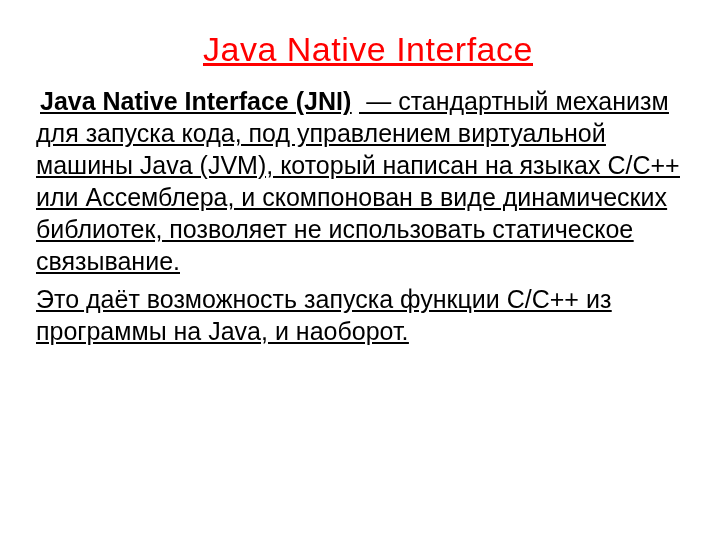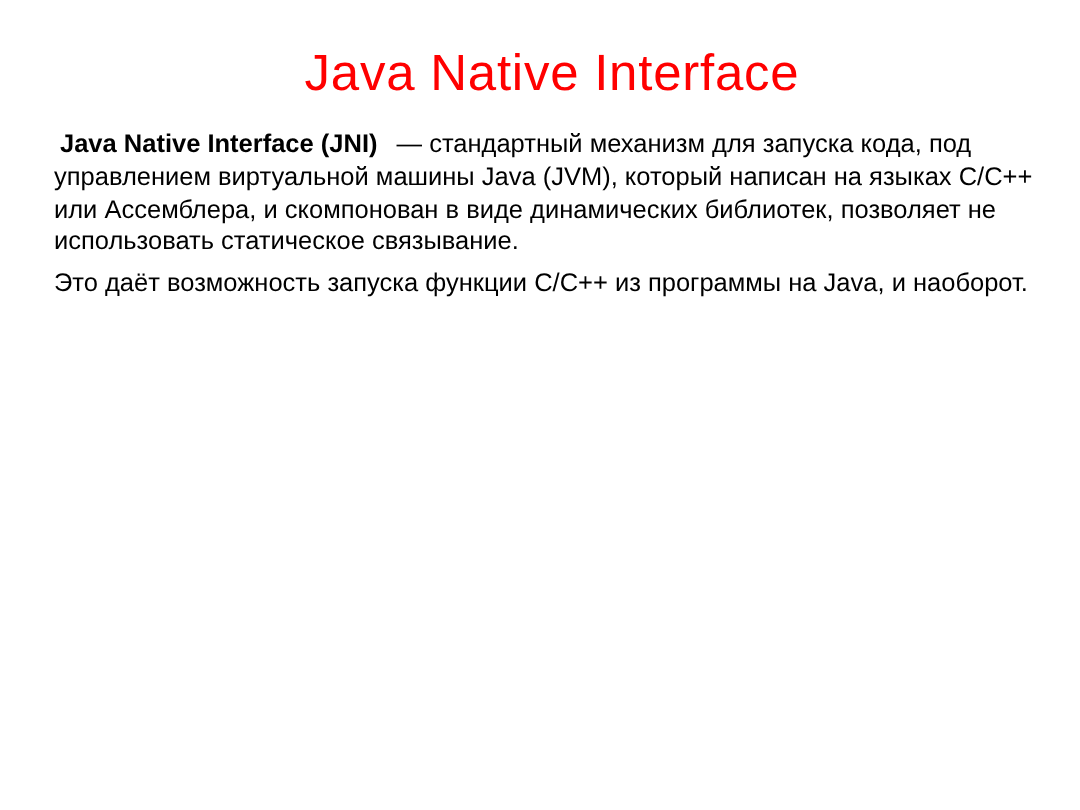--- a/index.html
+++ b/index.html
@@ -1,38 +1,39 @@
 <!DOCTYPE html>
 <html><head>
   <meta charset="utf-8">
   <style>
     * {
       margin: 4px;
       padding: 0;
       box-sizing: border-box;
+      text-decoration: underline;
     }
     body {
       width: 720px;
       height: 540px;
       background: #ffffff;
       font-family: Arial, Helvetica, sans-serif;
       padding: 18px 24px;
       overflow: hidden;
     }
     .title {
       color: #ff0000;
       font-size: 34px;
       font-weight: 400;
       text-align: center;
       margin-bottom: 16px;
       letter-spacing: 0.5px;
     }
     .body-text {
       color: #000000;
-      font-size: 17px;
+      font-size: 25px;
       line-height: 1.28;
       font-weight: 400;
     }
     .body-text .bold {
       font-weight: 700;
     }
     .para2 {
       margin-top: 6px;
     }
   </style>

